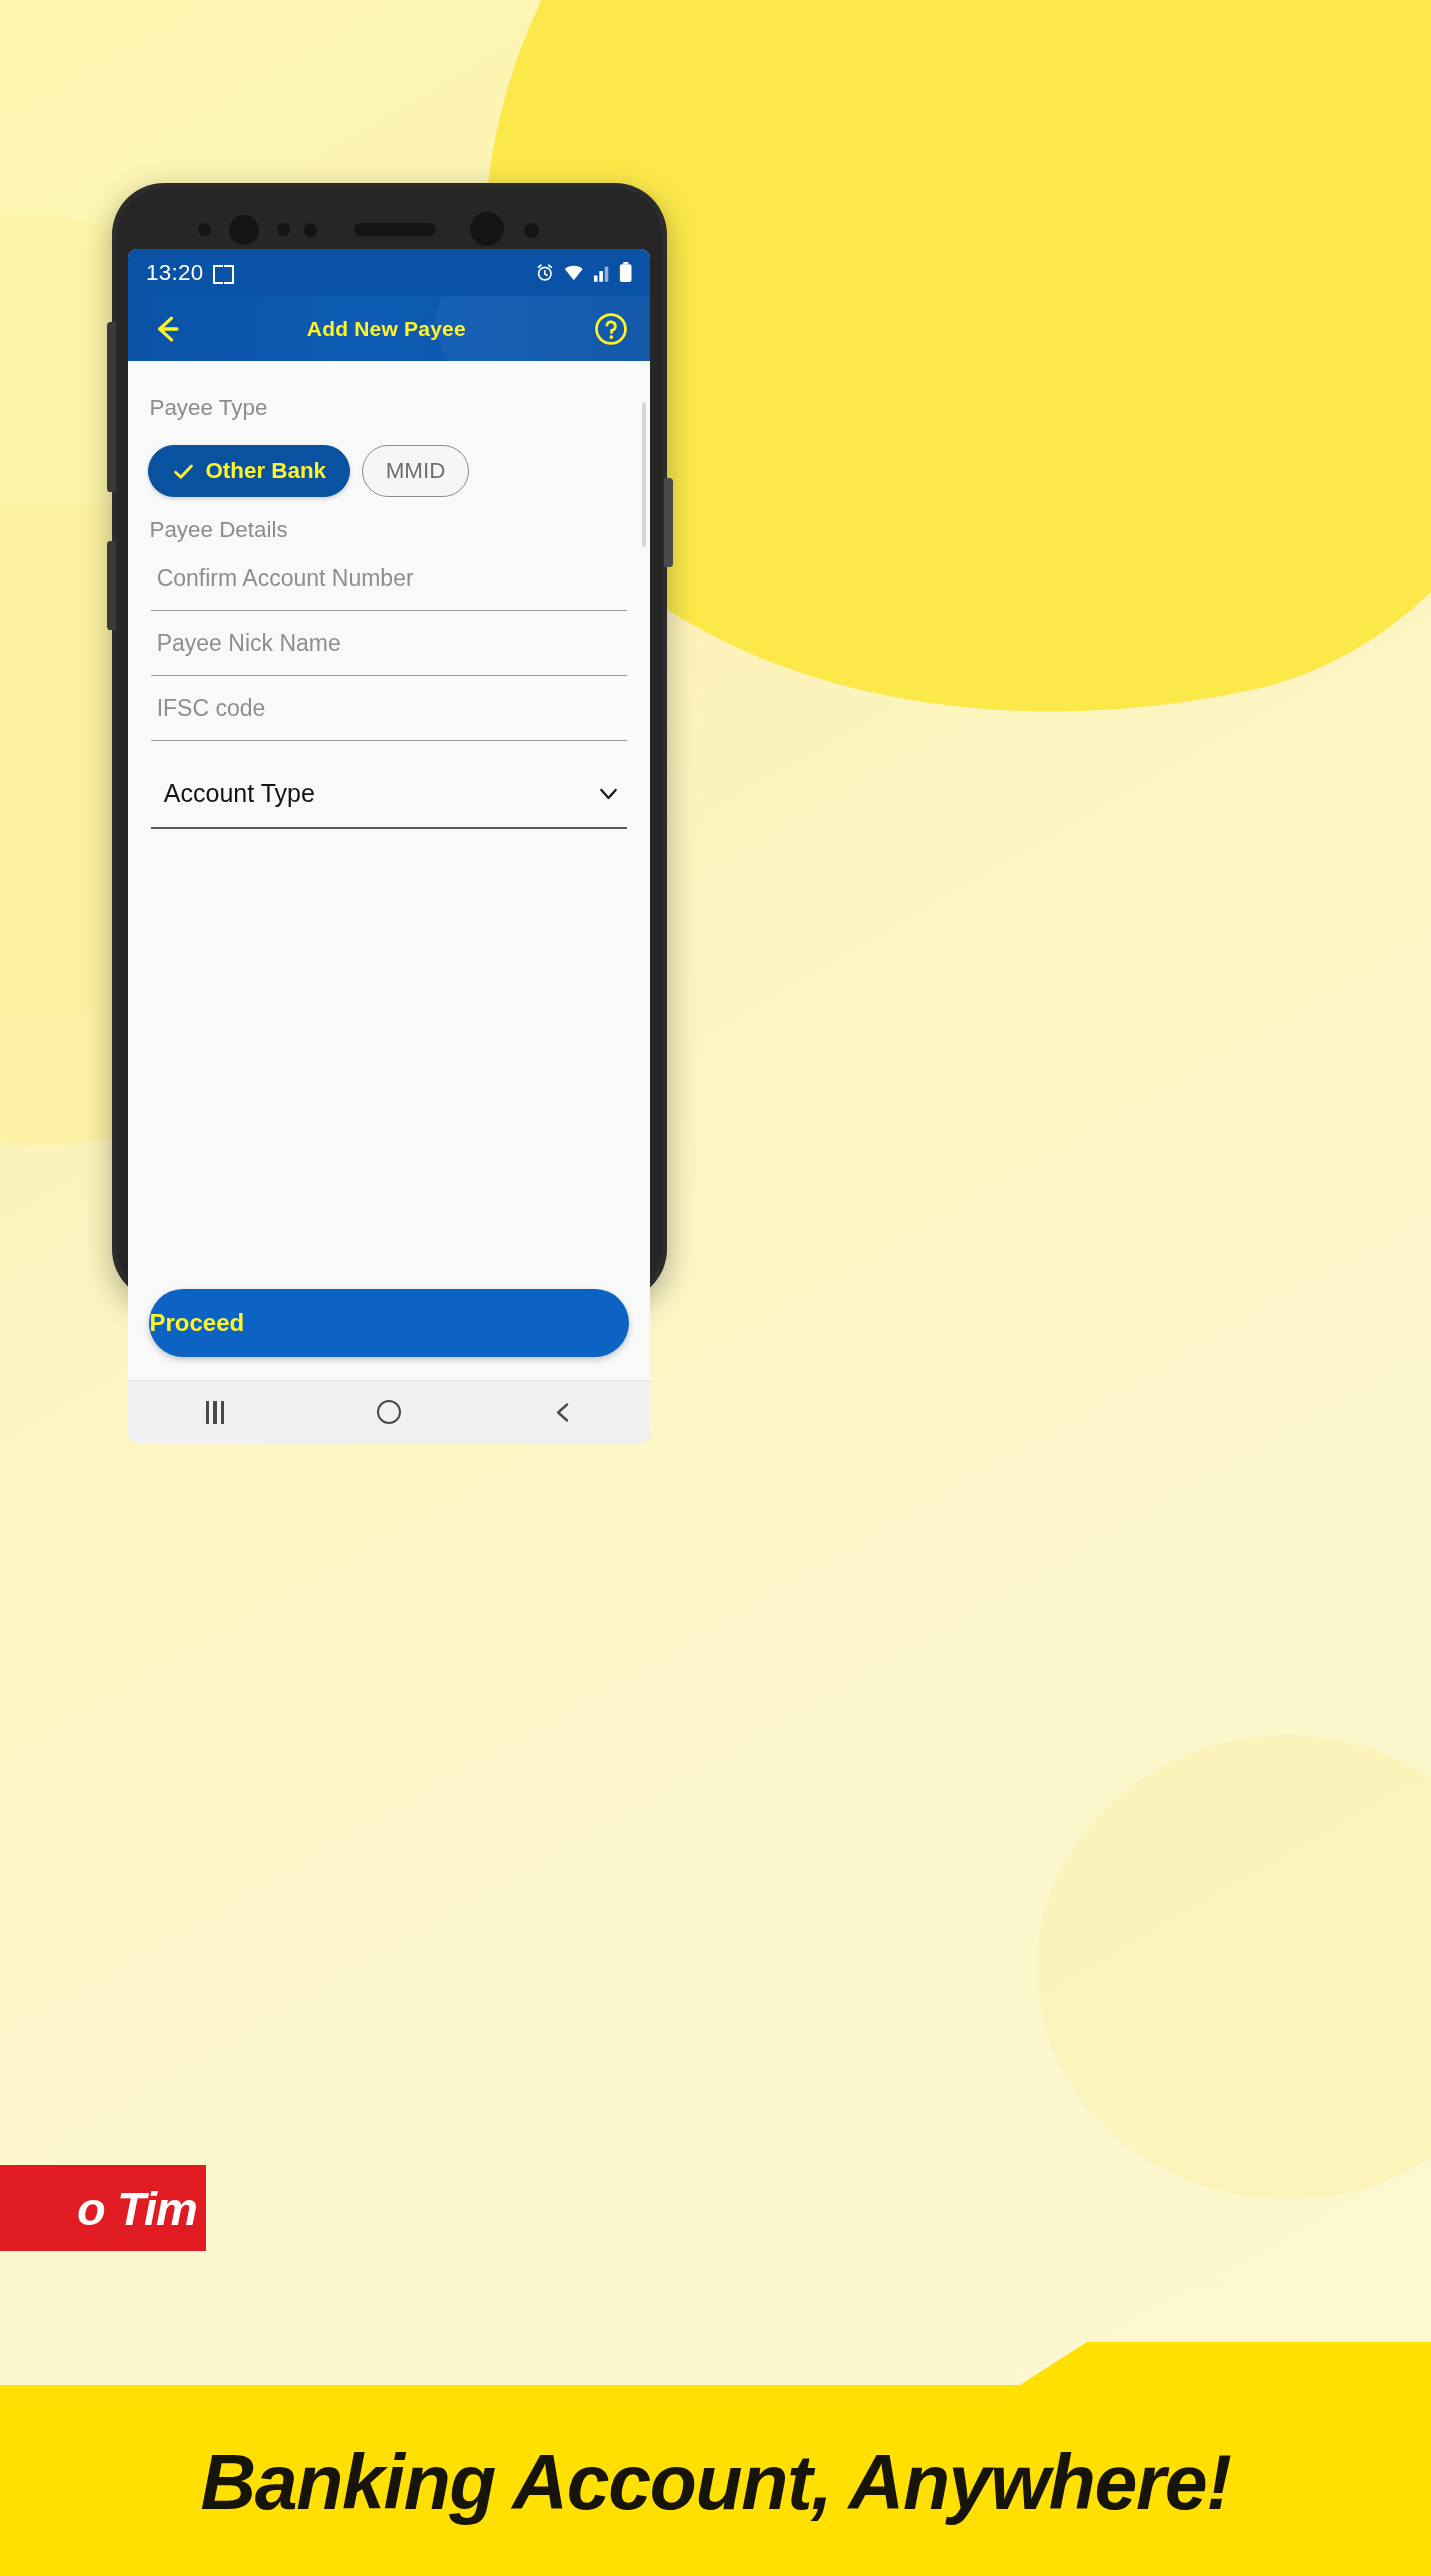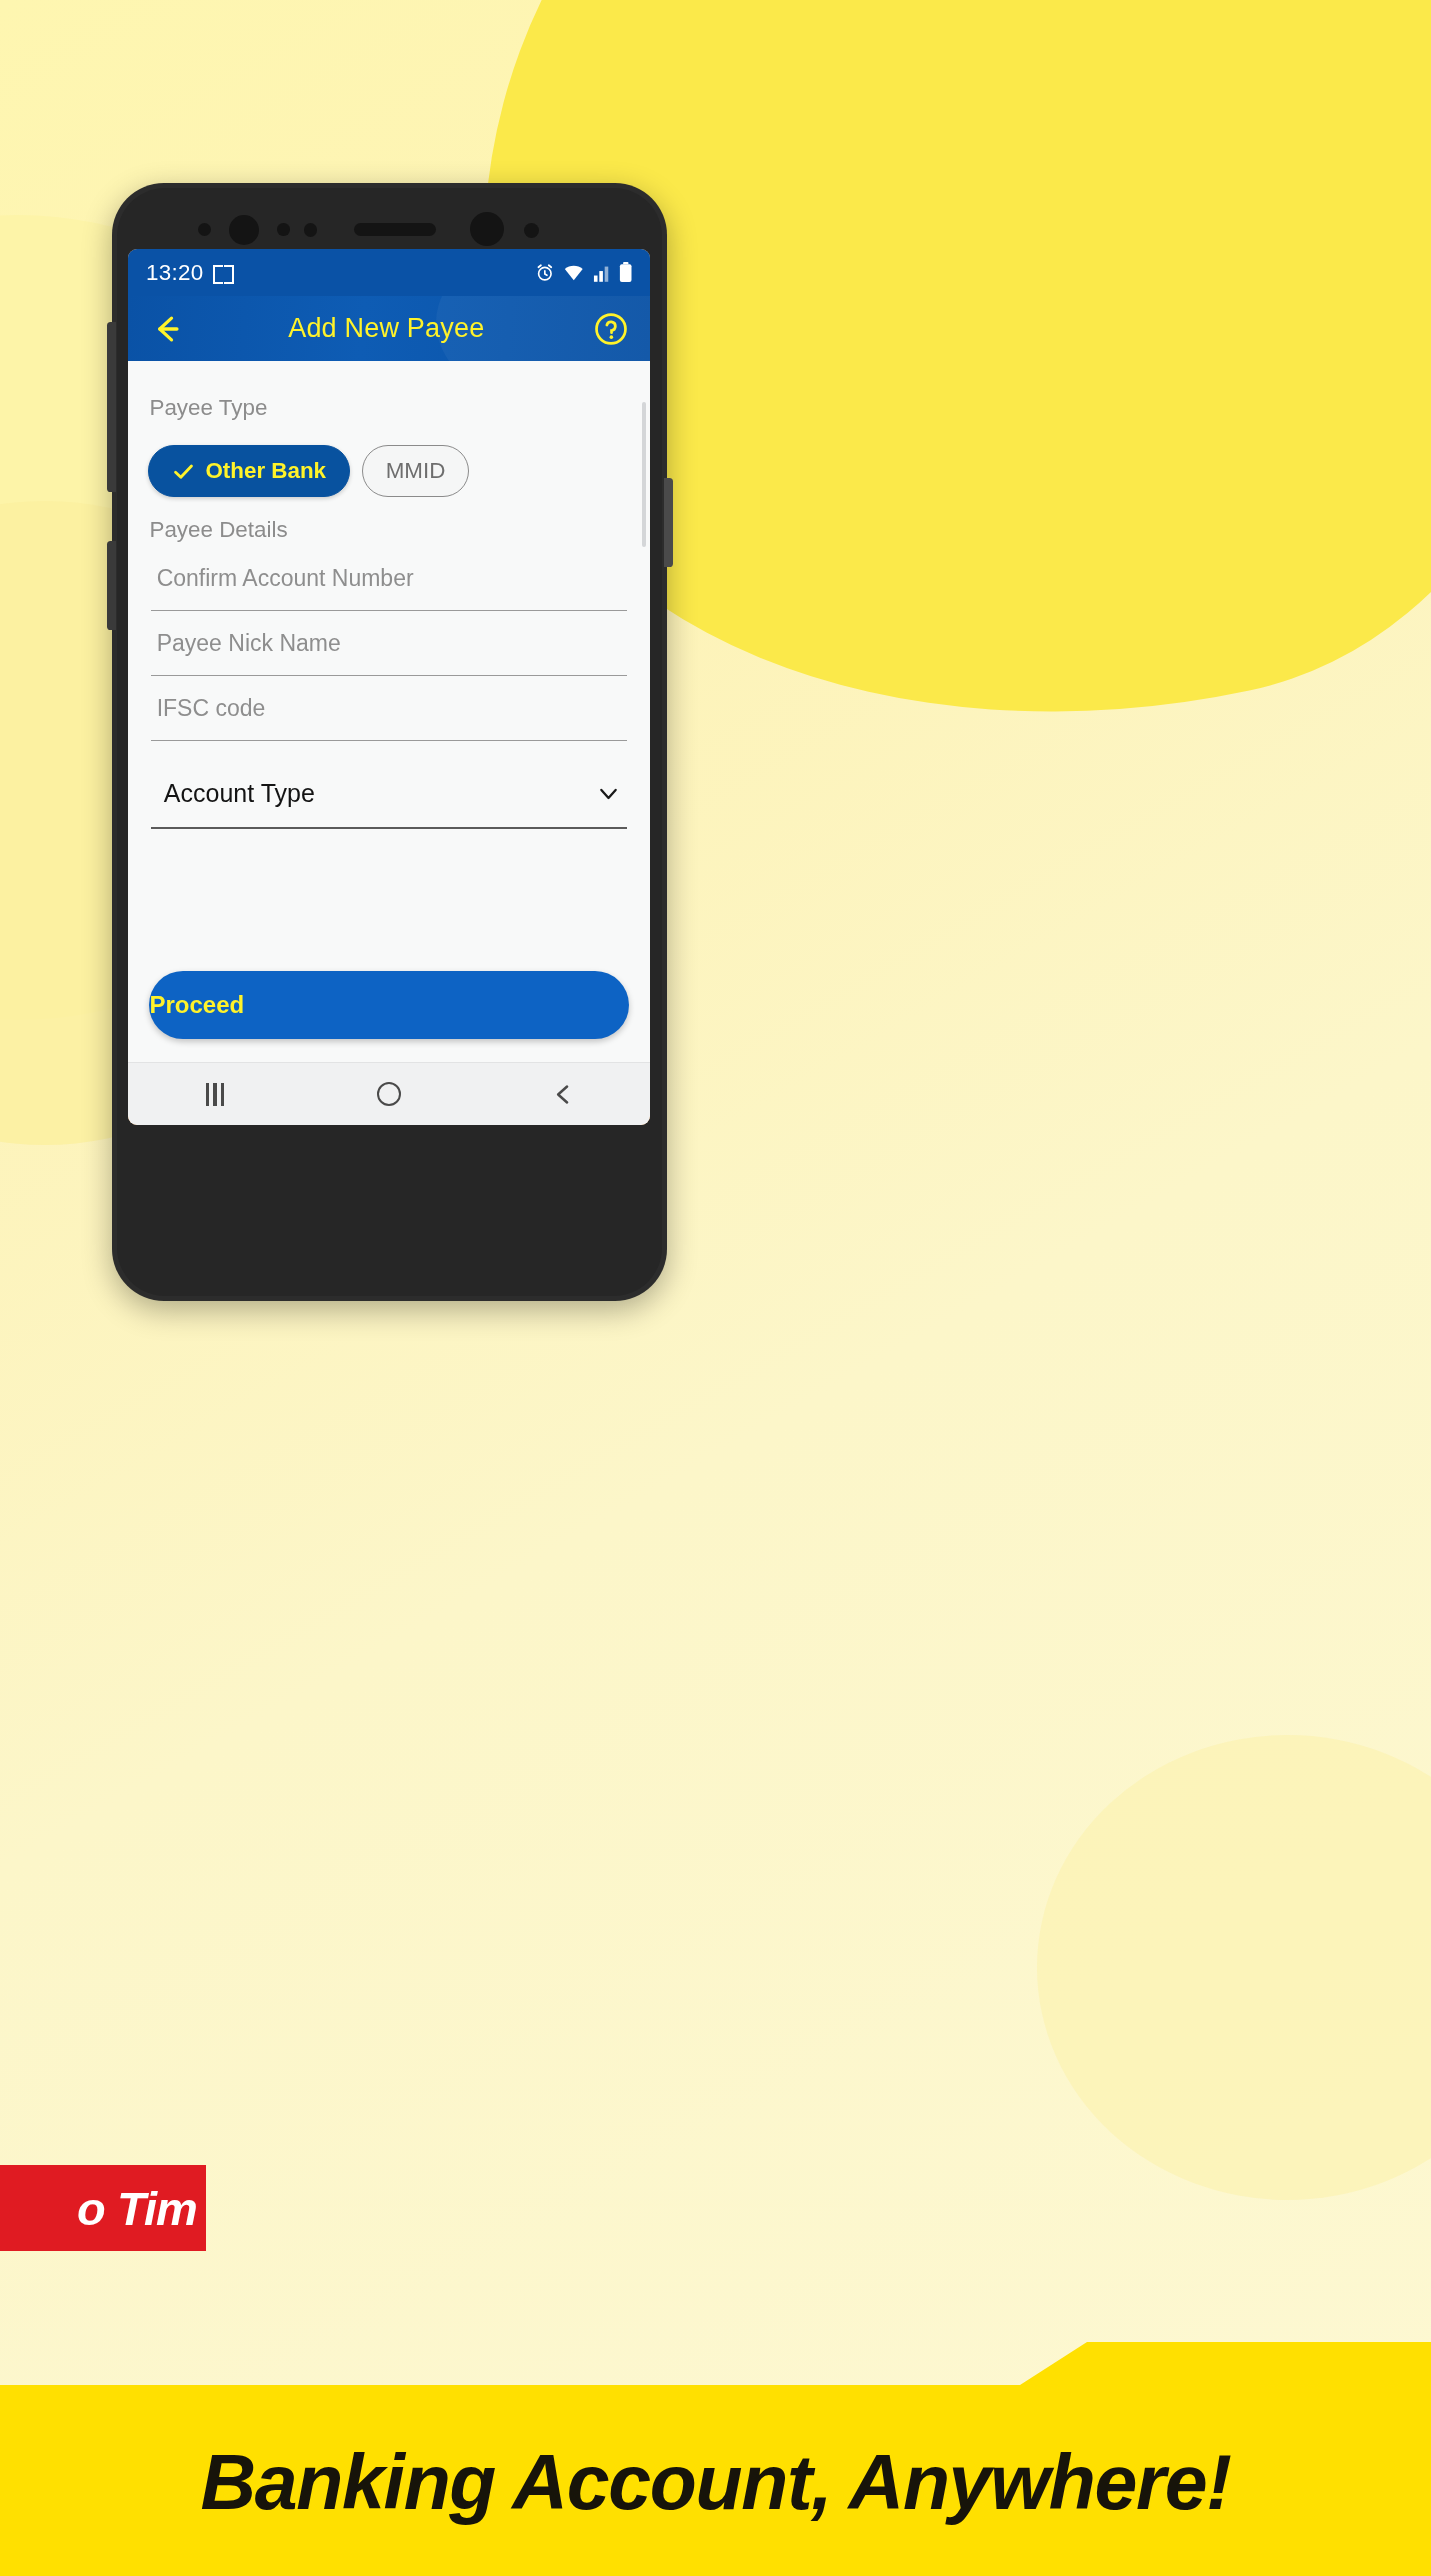--- a/index.html
+++ b/index.html
@@ -119,21 +119,21 @@
   .dot.d5 { left:358px; top:1.8px;  width:34px; height:34px; }
   .dot.d6 { left:412px; top:12.5px; width:15px; height:15px; }
   .speaker {
     position:absolute; left:242px; top:13.4px;
     width:82px; height:12.5px; background:#141414; border-radius:7.2px;
   }
 
   
   .screen {
     position:absolute; left:16px; top:66px;
-    width:522px; height:876px;
+    width:522px; height:1194px;
     background:#fdba74;
     border-radius:9px;
     overflow:hidden;
     display:flex; flex-direction:column;
   }
 
   
   .statusbar {
     height:47px; flex:0 0 47px;
     background:#0A52A6;
@@ -163,21 +163,21 @@
   }
   .appbar::after {
     content:""; position:absolute; right:-54px; top:-63px;
     width:268px; height:179px; border-radius:50%;
     background:rgba(255,255,255,.045);
   }
   .back-arrow { width:38px; height:38px; position:relative; flex:0 0 38px; cursor:pointer; }
   .back-arrow svg { display:block; }
   .appbar-title {
     flex:1; text-align:center;
-    color:#FFF32A; font-size:27px; font-weight:normal;
+    color:#FFF32A; font-size:21px; font-weight:bold;
     letter-spacing:0.2px;
     margin-left:-5.4px;
     z-index:1;
   }
   .help-icon { width:38px; height:38px; flex:0 0 38px; cursor:pointer; z-index:1; }
 
   
   .content {
     flex:1; background:#F8F9F9;
     position:relative;

